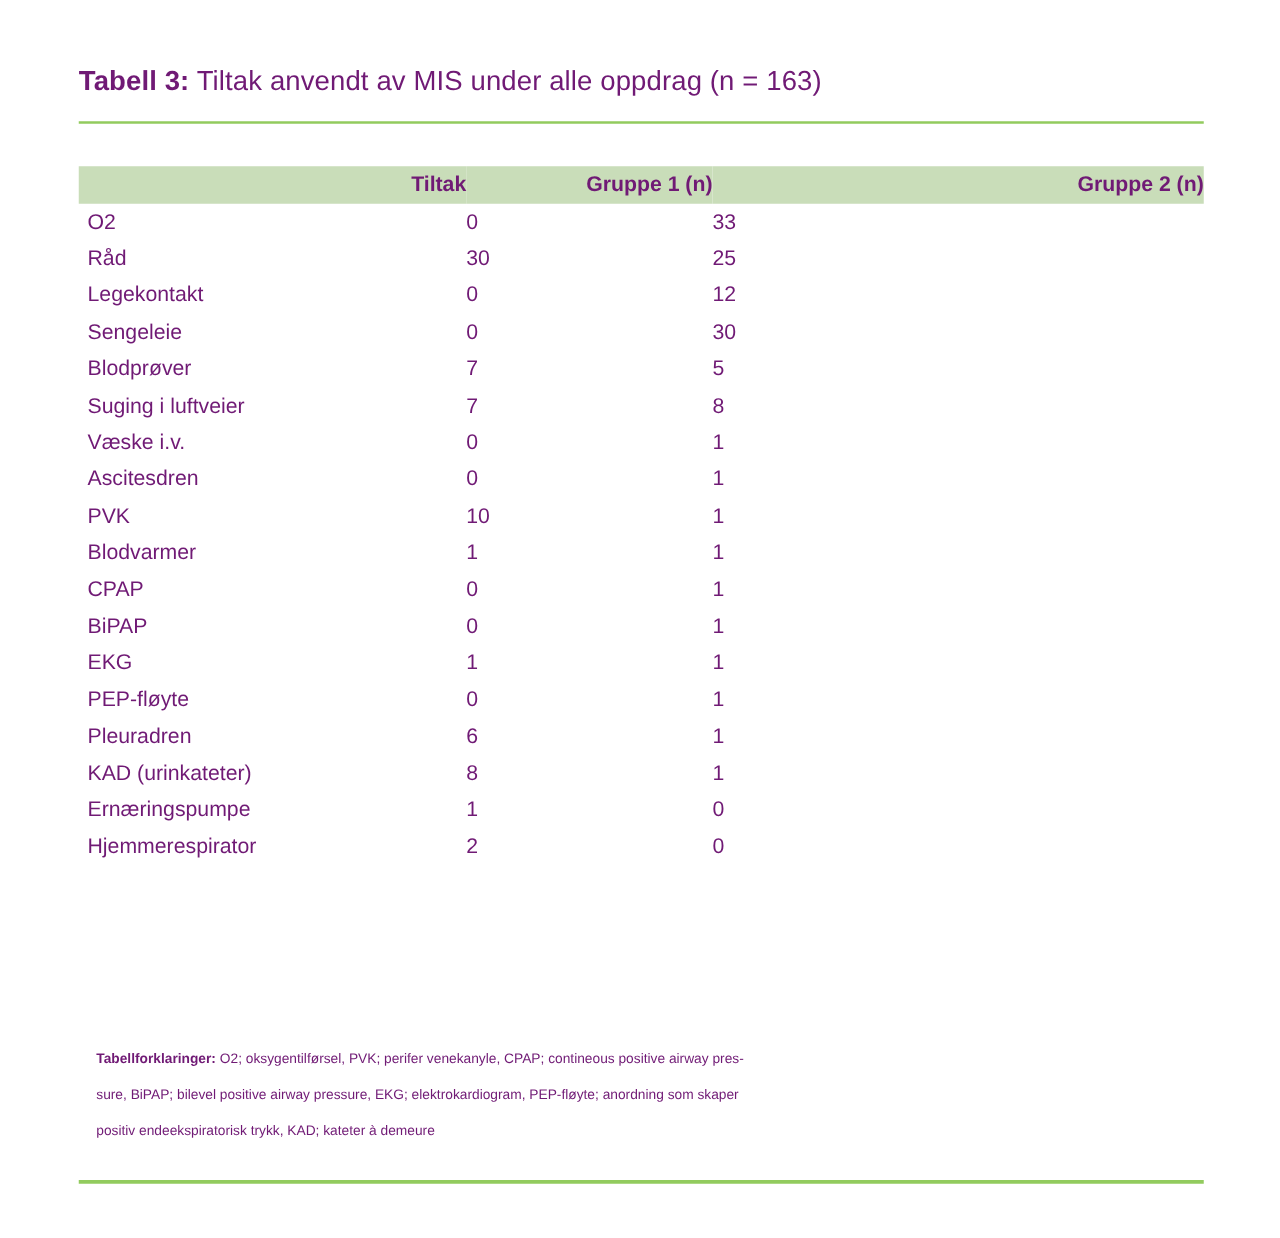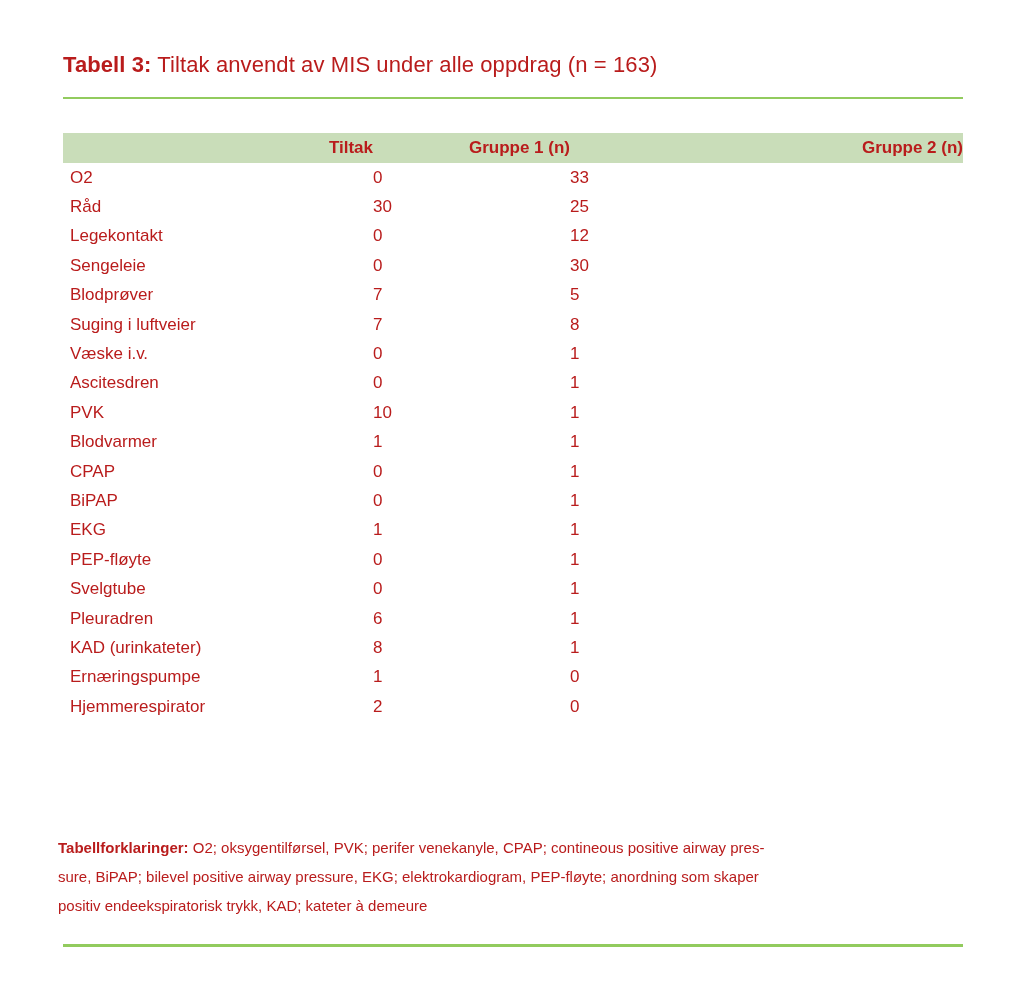--- a/index.html
+++ b/index.html
@@ -52,33 +52,33 @@
     height: 29.4px;
     padding: 0;
     text-align: left;
     vertical-align: middle;
     font-weight: normal;
   }
   table.data-table th:first-child,
   table.data-table td:first-child { padding-left: 7px; }
   .footnote {
     position: absolute;
-    left: 58px;
+    left: 77px;
     top: 833px;
     width: 905px;
     margin: 0;
-    font-size: 15px;
+    font-size: 11px;
     line-height: 29px;
   }
   .footnote-text { white-space: pre-line; }
 </style>
 </head>
 <body>
 
-<div class="page" style="color: #b91c1c;">
+<div class="page" style="color: #701a75;">
 
   <div class="title">
     <span class="bold">Tabell 3:</span>
     <span>Tiltak anvendt av MIS under alle oppdrag (n = 163)</span>
   </div>
 
   <div class="rule rule-top" style="background: rgb(146, 203, 94);"></div>
 
   <table class="data-table">
     <colgroup>
@@ -158,25 +158,20 @@
           <td>EKG</td>
           <td>1</td>
           <td>1</td>
         </tr>
         <tr>
           <td>PEP-fløyte</td>
           <td>0</td>
           <td>1</td>
         </tr>
         <tr>
-          <td>Svelgtube</td>
-          <td>0</td>
-          <td>1</td>
-        </tr>
-        <tr>
           <td>Pleuradren</td>
           <td>6</td>
           <td>1</td>
         </tr>
         <tr>
           <td>KAD (urinkateter)</td>
           <td>8</td>
           <td>1</td>
         </tr>
         <tr>

